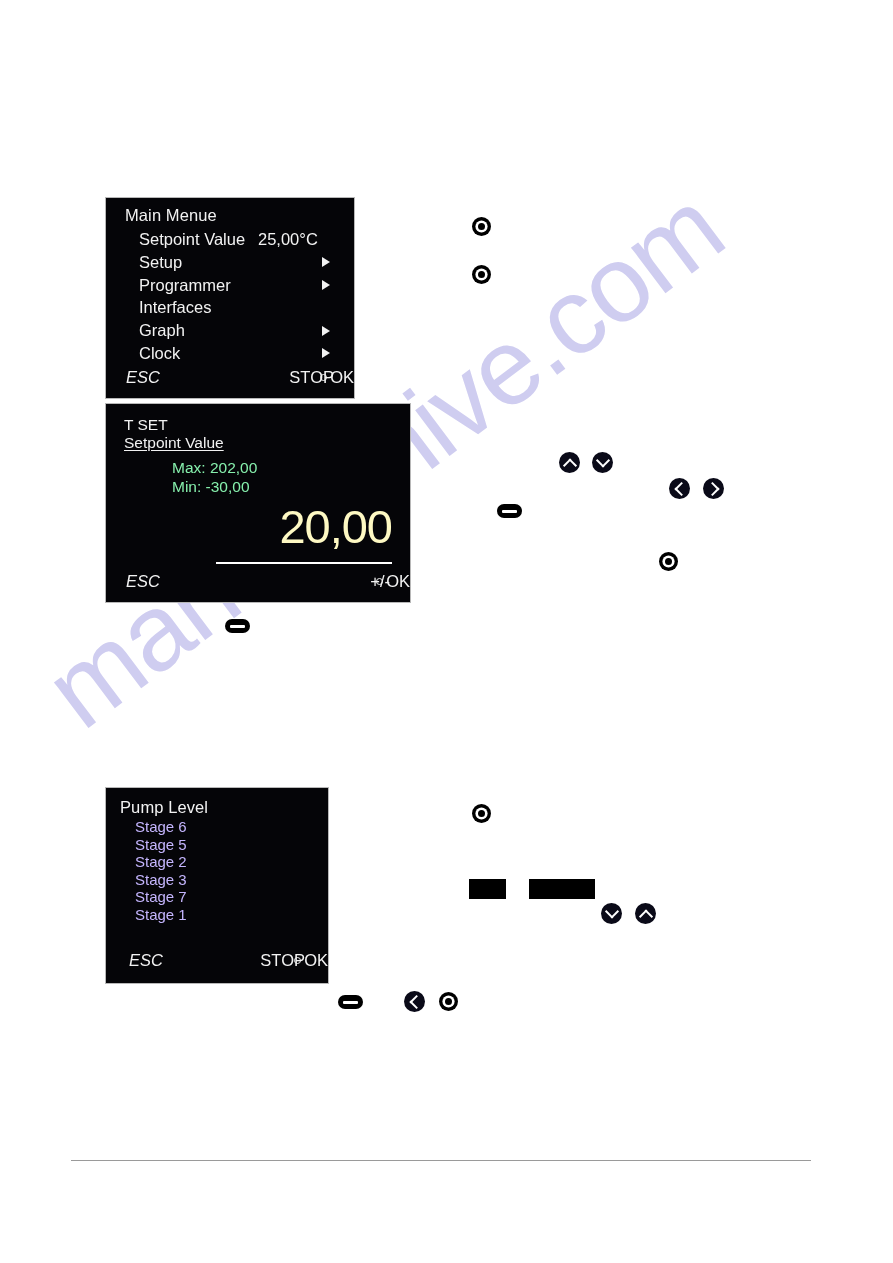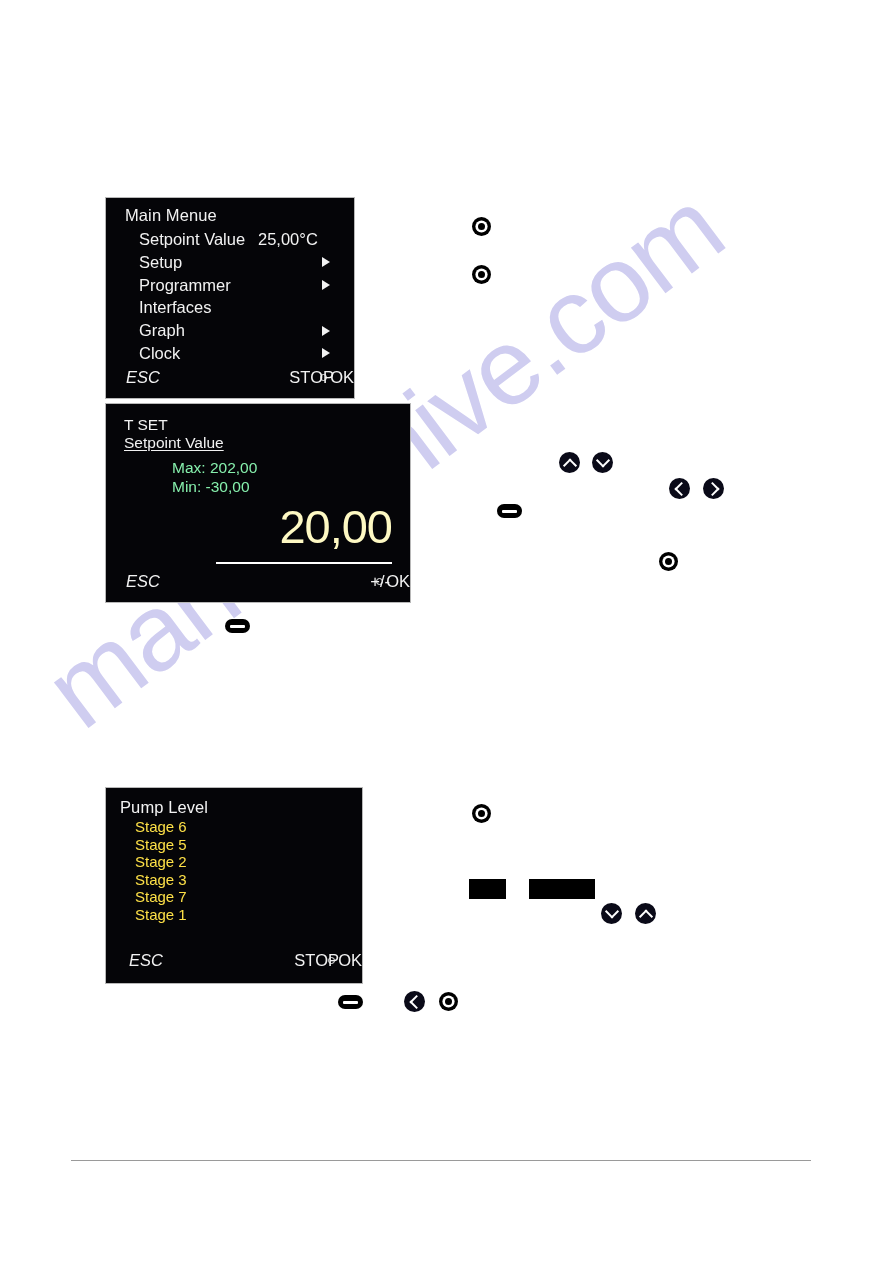--- a/index.html
+++ b/index.html
@@ -173,21 +173,21 @@
   
   .stage-list {
     position: absolute;
     left: 0;
     right: 0;
   }
   .stage-row {
     height: 17.6px;
     line-height: 17.6px;
     font-size: 15px;
-    color: #fde047;
+    color: #c4b5fd;
     padding-left: 29px;
     white-space: nowrap;
   }
 
   
   .btn-icon {
     position: absolute;
     z-index: 4;
   }
   .btn-ok {
@@ -346,21 +346,21 @@
   <div class="bigvalue">20,00</div>
   <div class="bigvalue-rule"></div>
 
   <div class="disp-footer">
     <span class="f-left">ESC</span>
     <span class="f-mid"><span class="ok-ring"></span><span>OK</span></span>
     <span class="f-right">+/-</span>
   </div>
 </div>
 
-<div class="display" id="display-pump-level" style="left:105px; top:787px; width:258px; height:197px;">
+<div class="display" id="display-pump-level" style="left:105px; top:787px; width:224px; height:197px;">
 
   <div class="disp-title" style="left:14px; top:10px;">Pump Level</div>
 
   <div class="stage-list" style="top:30px;">
     <div class="stage-row">Stage 6</div>
     <div class="stage-row">Stage 5</div>
     <div class="stage-row">Stage 2</div>
     <div class="stage-row">Stage 3</div>
     <div class="stage-row">Stage 7</div>
     <div class="stage-row">Stage 1</div>

